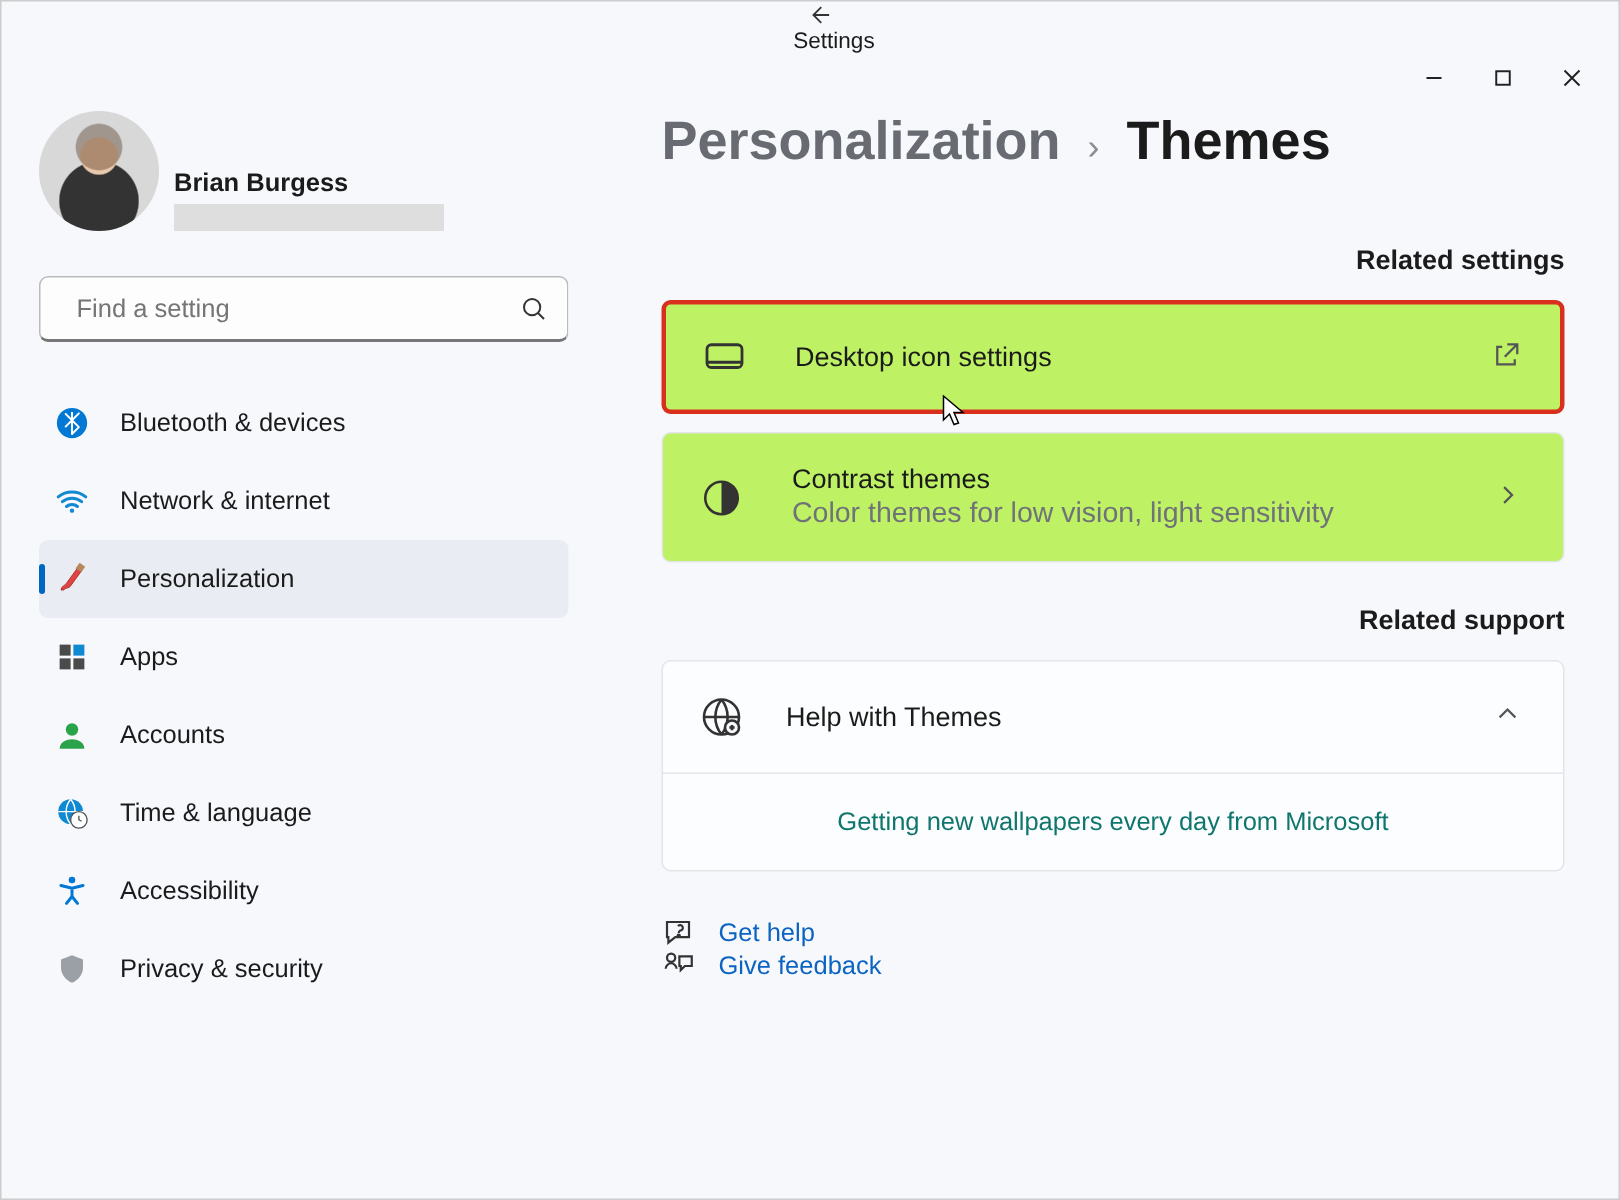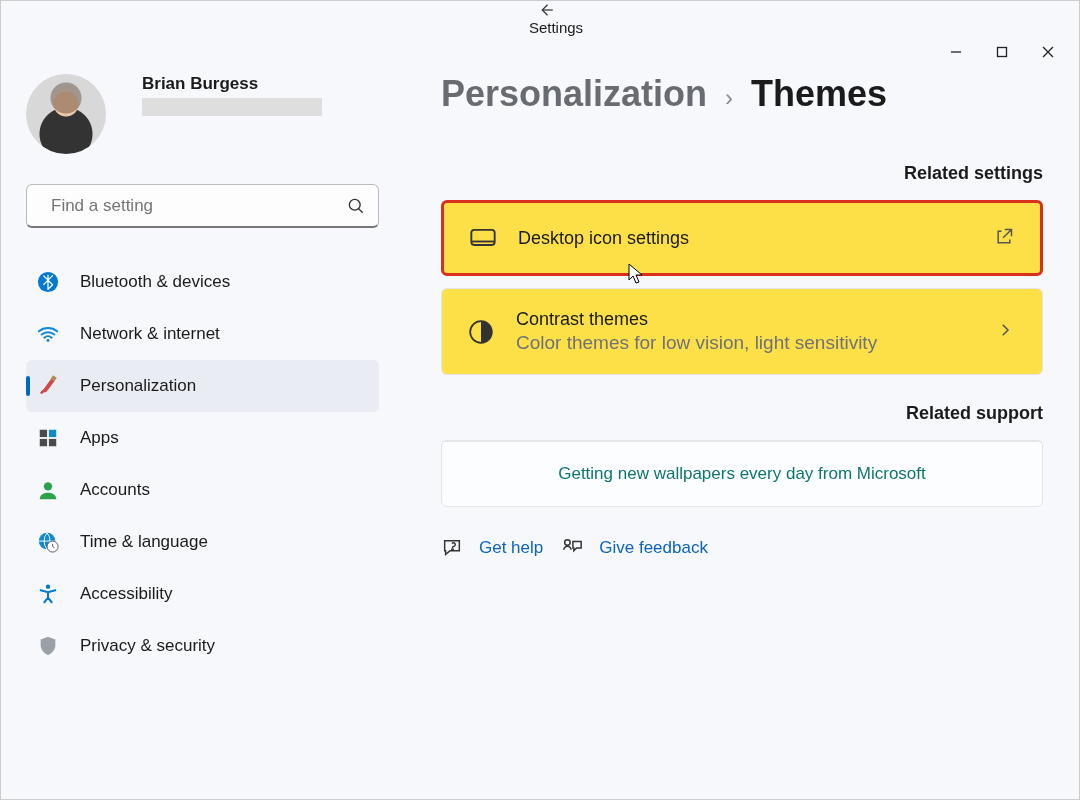--- a/index.html
+++ b/index.html
@@ -18,21 +18,21 @@
     flex-direction: column;
   }
   .titlebar .back { width: 32px; height: 32px; display:flex; align-items:center; justify-content:center; cursor:pointer;}
   .titlebar .title { margin-left: 20px; font-size: 15px; }
   .win-controls { margin-left: auto; display:flex; }
   .win-controls .btn { width:46px; height:32px; display:flex; align-items:center; justify-content:center; font-size:14px; cursor:pointer;}
   svg { display:block; }
 
   .layout { display:flex; height: calc(800px - 48px); }
   .sidebar { width: 400px; padding: 25px 22px 0 25px; display:flex; flex-direction:column; }
-  .user { display:flex; align-items:flex-start; gap:36px; margin-bottom:30px; }
+  .user { display:flex; align-items:flex-end; gap:10px; margin-bottom:30px; }
   .avatar {
     width:80px; height:80px; border-radius:50%; background:#d8d8d8;
     background-image: radial-gradient(circle at 40px 30px, #e8c9ac 0 12px, transparent 13px),
                       radial-gradient(circle at 40px 60px, #333 0 26px, transparent 27px);
     position:relative; overflow:hidden;
   }
   .avatar::after{
     content:""; position:absolute; inset:0;
     background: radial-gradient(circle at 40px 24px, #5a3a23 0 15px, transparent 16px);
     mix-blend-mode:multiply; opacity:.4;
@@ -65,39 +65,39 @@
 
   .main { flex:1; padding: 24px 36px 0 40px; overflow:auto;}
   .crumbs{ display:flex; align-items:baseline; gap:18px; margin-bottom:48px;}
   .crumb1{ font-size:36px; font-weight:600; color:#686b72;}
   .chev{ font-size:24px; color:#8a8d93; font-weight:300;}
   .crumb2{ font-size:36px; font-weight:600;}
 
   h3.section{ font-size:18px; font-weight:600; margin-bottom:16px;text-align:right;}
 
   .card{
-    background:#fde047; border:1px solid #e3e5e9; border-radius:6px;
-    display:flex; align-items:center; padding:20px 24px; gap:20px;
+    background:#bef264; border:1px solid #e3e5e9; border-radius:6px;
+    display:flex; align-items:center; padding:20px 24px; gap:32px;
     margin-bottom:12px; cursor:pointer; min-height:76px;
   }
   .card.highlight{ border:3px solid #d9301e; }
   .card-ico{ width:30px; height:30px; color:#4a4a4a; display:flex; align-items:center; justify-content:center;}
   .card-txt{ flex:1;}
   .card-title{ font-size:18px;}
   .card-sub{ font-size:19px; color:#6f7278; margin-top:2px;}
   .card-action{ color:#555; width:22px; height:22px;}
 
   .support-card{
     background:#fcfdfe; border:1px solid #e3e5e9; border-radius:6px; margin-bottom:30px;
   }
   .support-top{ display:flex; align-items:center; padding:22px 24px; gap:28px; cursor:pointer;}
   .support-link{ padding:22px; text-align:center; border-top:1px solid #e3e5e9;}
   .support-link a{ color:#0f766e; text-decoration:none; font-size:17px;}
 
-  .foot-links{ display:flex; flex-direction:row; gap:18px;}
+  .foot-links{ display:flex; flex-direction:column; }
   .foot-link{ display:flex; align-items:center; gap:16px; color:#0b63c2; font-size:17px; cursor:pointer;}
   .foot-ico{ width:22px; height:22px; color:#333;}
 
   .cursor{
     position:absolute; left:628px; top:263px; pointer-events:none;
   }
 </style>
 </head>
 <body>
 
@@ -268,20 +268,36 @@
       <span class="card-action">
         <svg width="18" height="18" viewBox="0 0 24 24" fill="none" stroke="#555" stroke-width="2">
             <path d="M9 5l7 7-7 7"></path>
           </svg>
       </span>
     </div>
 
     <h3 class="section" style="margin-top:28px">Related support</h3>
 
     <div class="support-card">
+      <div class="support-top">
+        <span class="card-ico">
+          <svg width="28" height="28" viewBox="0 0 24 24" fill="none" stroke="#333" stroke-width="1.5">
+              <circle cx="12" cy="12" r="10"></circle>
+              <path d="M2 12h20M12 2a16 16 0 0 1 0 20M12 2a16 16 0 0 0 0 20"></path>
+              <circle cx="18" cy="18" r="4" fill="#f6f8fc"></circle>
+              <path d="M16.5 18h3m-1.5-1.5v3" stroke="#333"></path>
+            </svg>
+        </span>
+        <div class="card-title">Help with Themes</div>
+        <span class="card-action" style="margin-left:auto">
+          <svg width="18" height="18" viewBox="0 0 24 24" fill="none" stroke="#555" stroke-width="2">
+              <path d="M5 15l7-7 7 7"></path>
+            </svg>
+        </span>
+      </div>
       <div class="support-link">
         <a>Getting new wallpapers every day from Microsoft</a>
       </div>
     </div>
 
     <div class="foot-links">
       <div class="foot-link">
         <span class="foot-ico">
           <svg width="22" height="22" viewBox="0 0 24 24" fill="none" stroke="#333" stroke-width="1.6">
               <path d="M4 4h16v11H10l-5 4v-4H4z"></path>

